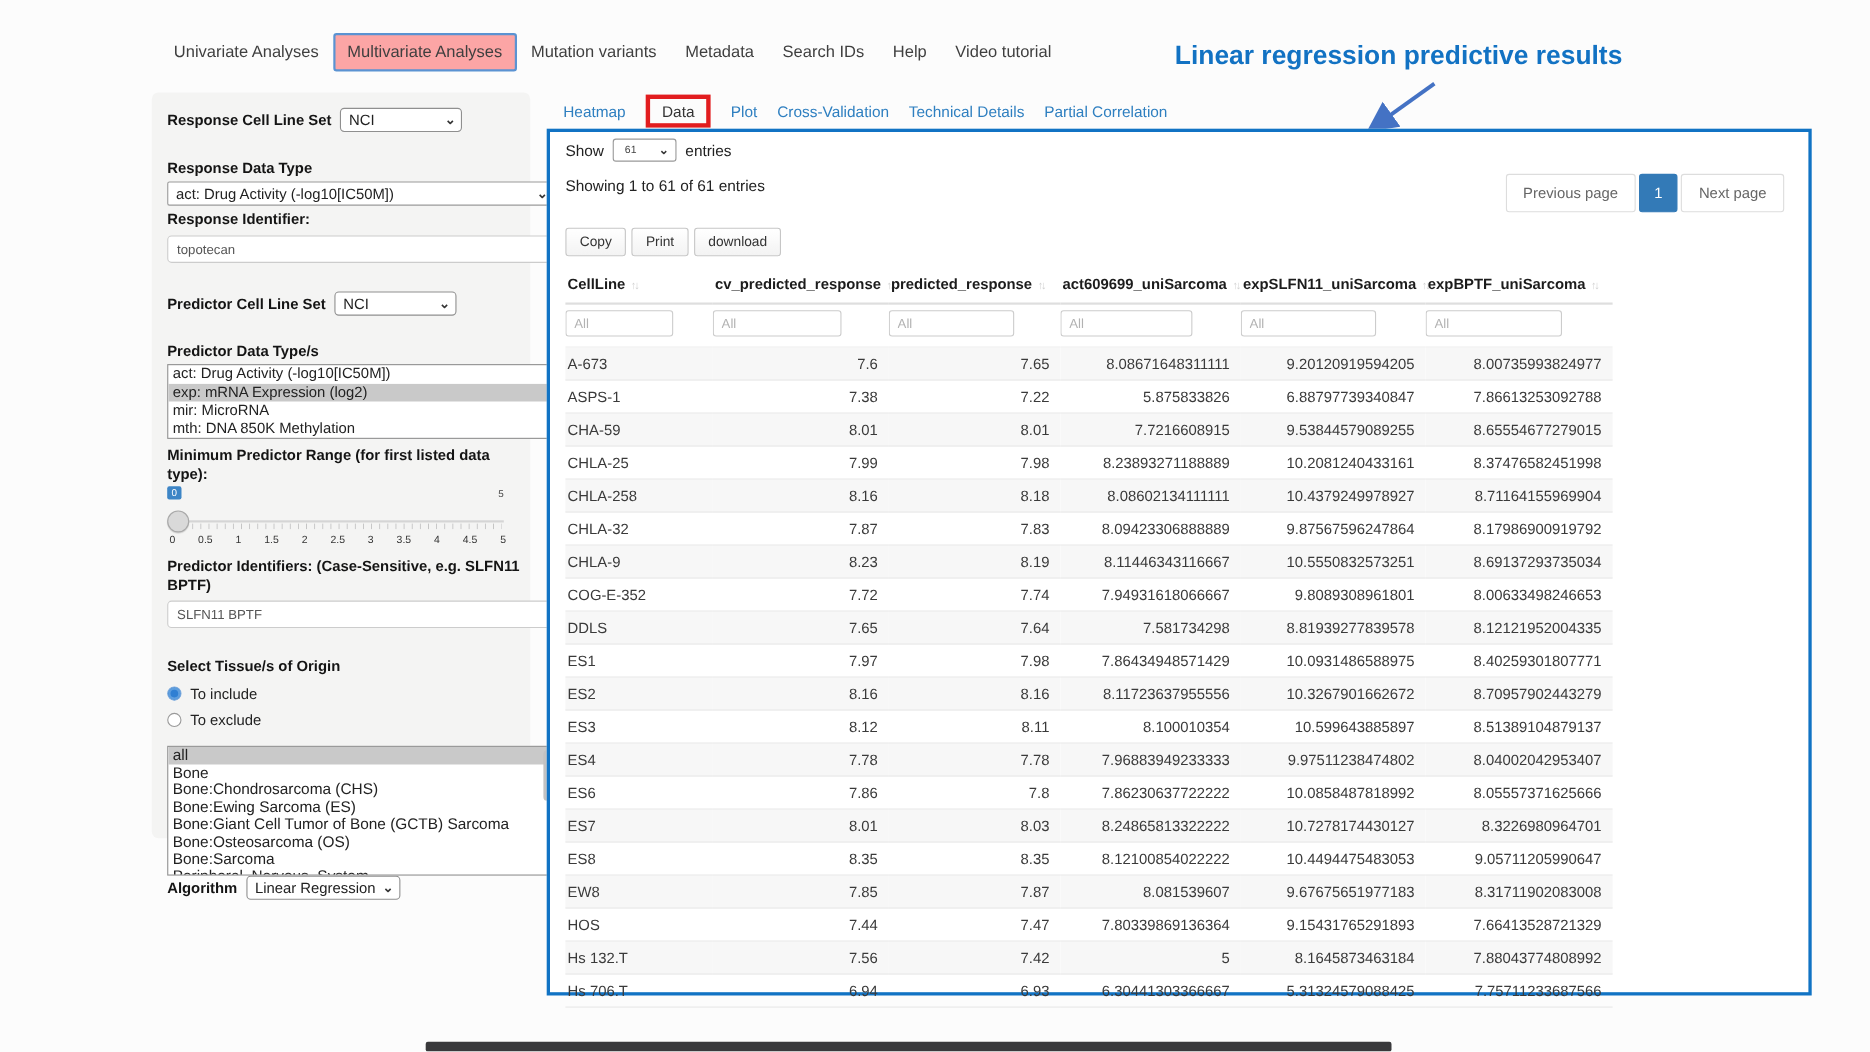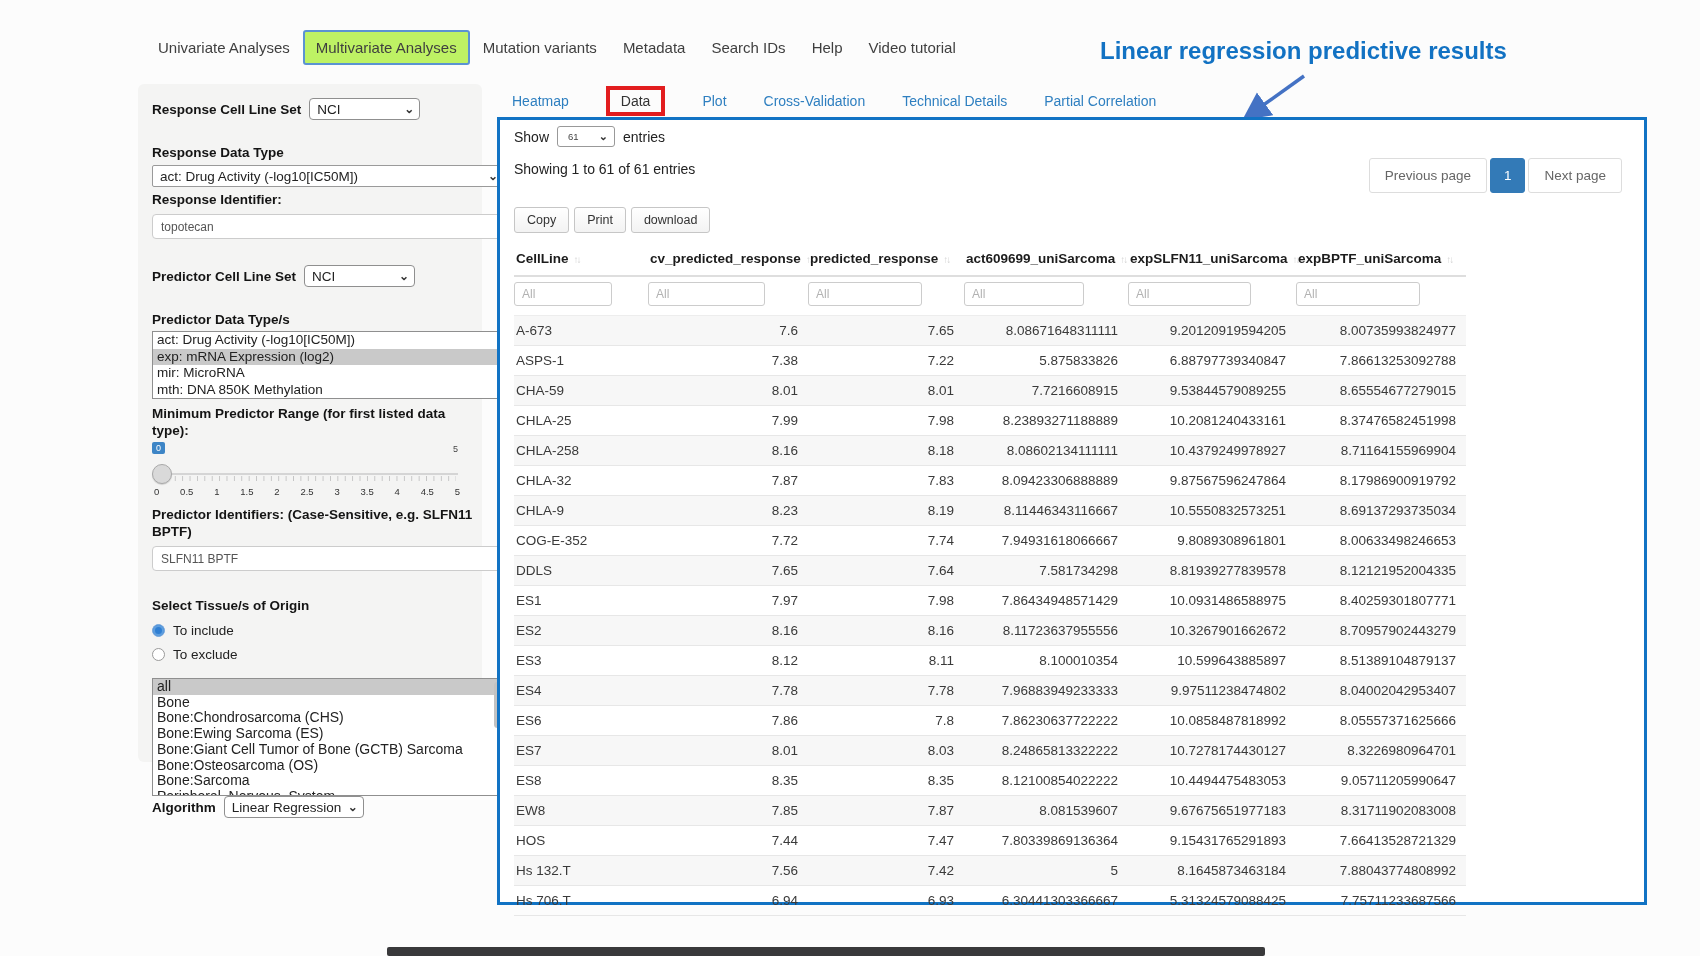--- a/index.html
+++ b/index.html
@@ -7,23 +7,23 @@
   body {
     position: relative;
     background: #fcfcfc;
     font-family: "Liberation Sans", sans-serif;
     color: #333;
     overflow: hidden;
   }
   
   .topnav { position:absolute; left:145px; top:30px; display:flex; align-items:center; font-size:15px; color:#3f3f3f; }
   .nav-item { padding:9px 13px; white-space:nowrap; cursor:pointer; }
-  .nav-item.active { background:#bef264; border:2px solid #5b93d2; border-radius:3px; padding:7px 11px; }
-  
-  .headline { position:absolute; left:1068px; top:37px; font-size:24px; font-weight:bold; color:#1272c3; white-space:nowrap;margin-left:32px; }
+  .nav-item.active { background:#fca5a5; border:2px solid #5b93d2; border-radius:3px; padding:7px 11px; }
+  
+  .headline { position:absolute; left:1068px; top:37px; font-size:24px; font-weight:bold; color:#1272c3; white-space:nowrap; }
   .arrow-wrap { position:absolute; left:1230px; top:70px; width:90px; height:58px; }
   
   .sidebar { position:absolute; left:138px; top:84px; width:344px; height:678px; background:#f4f4f3; border-radius:6px; padding:14px 0 0 14px; font-size:13.5px; }
   .sb-label { font-weight:bold; color:#141414; line-height:17px; }
   .inline-row { display:flex; align-items:center; gap:8px; }
   .fselect { background:#fff; border:1px solid #8f8f8f; border-radius:4px; height:22px; display:flex; align-items:center; padding:0 5px 0 7px; color:#222; cursor:pointer; }
   .fselect .val { white-space:nowrap; overflow:hidden; }
   .fselect .chev { margin-left:auto; font-weight:bold; font-size:12px; color:#333; padding-left:6px; }
   .sel-nci { width:111px; }
   .sel-wide { width:352px; margin-top:4px; border-radius:2px; border-color:#9a9a9a; }
@@ -42,21 +42,21 @@
   .slider .track { position:absolute; left:0; right:0; top:9px; height:2px; background:#d5d5d5; }
   .slider .ticks { position:absolute; left:8px; right:2px; top:12px; height:5px;
       background-image:linear-gradient(to right,#c4c4c4 1px,transparent 1px); background-size:7.4px 5px; }
   .slider .handle { position:absolute; left:0; top:0; width:20px; height:20px; background:#d9d9d9; border:1px solid #a9a9a9; border-radius:50%; box-shadow:0 1px 1px rgba(0,0,0,.15); cursor:pointer; }
   .slider .labels { position:absolute; left:2px; right:-2px; top:44px; display:flex; justify-content:space-between; font-size:9.5px; color:#333; }
   
   .radio-row { display:flex; align-items:center; gap:8px; margin-top:9px; font-size:13.5px; color:#222; cursor:pointer; }
   .radio { width:13px; height:13px; border-radius:50%; border:1px solid #9a9a9a; background:#fff; }
   .radio.on { border:1px solid #77a7dc; background:#2f7fd3; box-shadow:inset 0 0 0 2px #5e9ede; }
   
-  .rtabs { position:absolute; left:512px; top:86px; display:flex; align-items:center; gap:37px; font-size:14px; color:#2e7fc0; }
+  .rtabs { position:absolute; left:512px; top:86px; display:flex; align-items:center; gap:18px; font-size:14px; color:#2e7fc0; }
   .tab { cursor:pointer; white-space:nowrap; }
   .tab.active-data { color:#333; border:4px solid #e21d1f; padding:3px 11px;text-align:center; }
   
   .panel { position:absolute; left:497px; top:117px; width:1150px; height:788px; border:3px solid #1173c4; background:#fff; padding:4px 0 0 14px; }
   .show-row { display:flex; align-items:center; gap:8px; font-size:14px; color:#222; margin-top:2px; }
   .pagesize { width:58px; height:21px; border:1px solid #999; border-radius:3px; background:#fff; display:flex; align-items:center; padding:0 6px 0 10px; cursor:pointer; }
   .pagesize .val { font-size:9.5px; color:#444; }
   .pagesize .chev { margin-left:auto; font-size:11px; font-weight:bold; color:#333; }
   .showing { margin-top:14px; font-size:14px; color:#222; }
   .pagination { position:absolute; right:22px; top:38px; display:flex; gap:3px; font-size:13.5px; }

